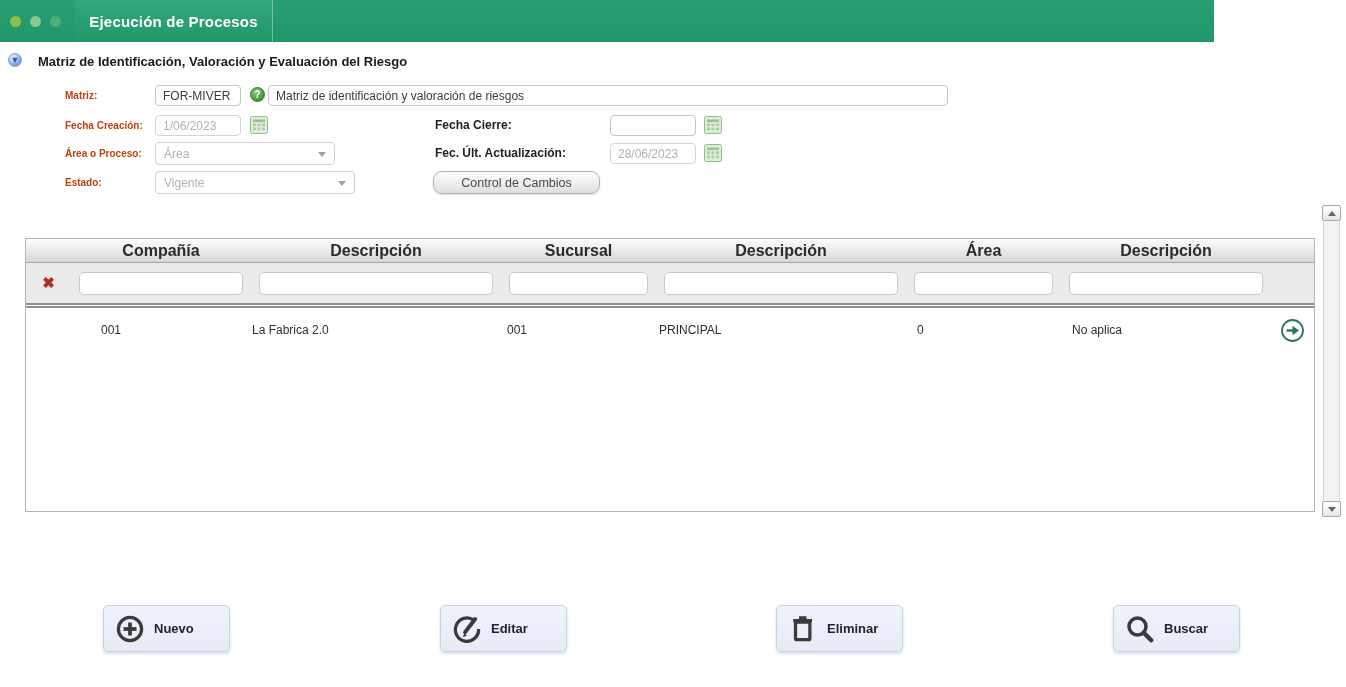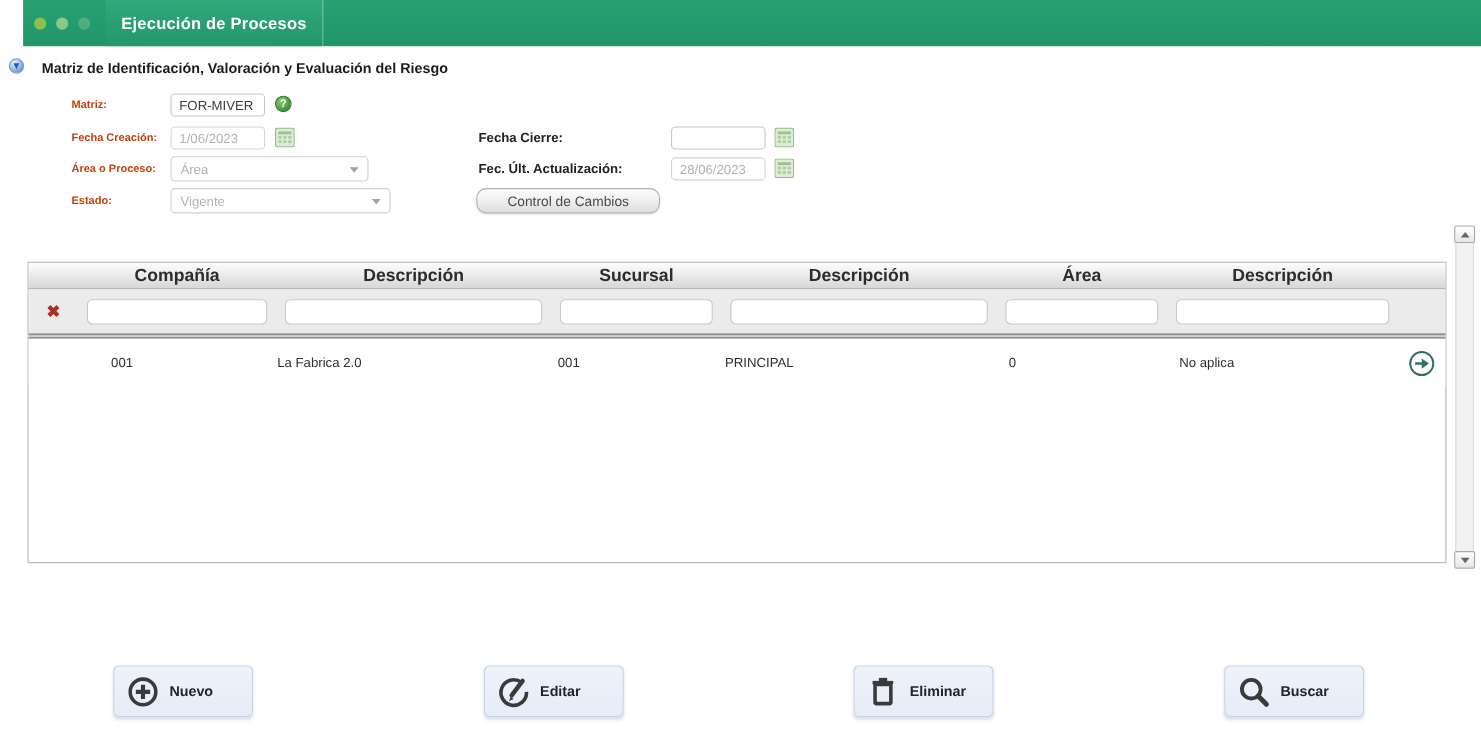--- a/index.html
+++ b/index.html
@@ -1,21 +1,21 @@
 <!DOCTYPE html>
 <html><head>
 <meta charset="utf-8">
 <style>
   * { margin:0; padding:0; box-sizing:border-box; }
   html,body { width:1346px; height:687px; background:#fff; overflow:hidden;
               font-family:"Liberation Sans", sans-serif; }
 
   
-  .topbar { position:absolute; left:0; top:0; width:1326px; height:42px;
-            background:linear-gradient(180deg,#28a072 0%, #21966a 100%);margin-left:21px; }
+  .topbar { position:absolute; left:0; top:0; width:1214px; height:42px;
+            background:linear-gradient(180deg,#28a072 0%, #21966a 100%); }
   .dots { position:absolute; left:10px; top:0; height:42px; display:flex; align-items:center; gap:9px; }
   .dot { width:11px; height:11px; border-radius:50%; }
   .dot1 { background:#8cc04a; }
   .dot2 { background:rgba(190,225,160,.65); }
   .dot3 { background:rgba(190,225,160,.28); }
   .tab { position:absolute; left:75px; top:0; width:198px; height:42px;
          background:linear-gradient(180deg,#31a87b 0%, #239769 100%);
          border-right:1px solid rgba(255,255,255,.35);
          display:flex; align-items:center; justify-content:center;
          color:#fff; font-weight:bold; font-size:15px; letter-spacing:.2px; }
@@ -115,20 +115,21 @@
   </div>
 </div>
 
 <span class="orb">▼</span>
 <div class="page-title">Matriz de Identificación, Valoración y Evaluación del Riesgo</div>
 
 <div class="form-row" style="top:84px;">
   <span class="flabel">Matriz:</span>
   <input class="inp" style="left: 155px; width: 86px;" value="FOR-MIVER">
   <span class="helpicon">?</span>
+  <input class="inp" style="left: 268px; width: 680px;" value="Matriz de identificación y valoración de riesgos">
 </div>
 
 <div class="form-row" style="top:114px;">
   <span class="flabel">Fecha Creación:</span>
   <input class="inp dis" style="left: 155px; width: 86px;" value="1/06/2023">
   <span class="calicon" style="left:250px;">
     <svg width="18" height="18">
         <rect x="0.5" y="0.5" width="17" height="17" rx="2" fill="#ddeed8" stroke="#98ba90"></rect>
         <rect x="3" y="3.5" width="12" height="2.6" fill="#9cc192"></rect>
         <rect x="3" y="7.5" width="3" height="2.6" fill="#aecfa2"></rect>

